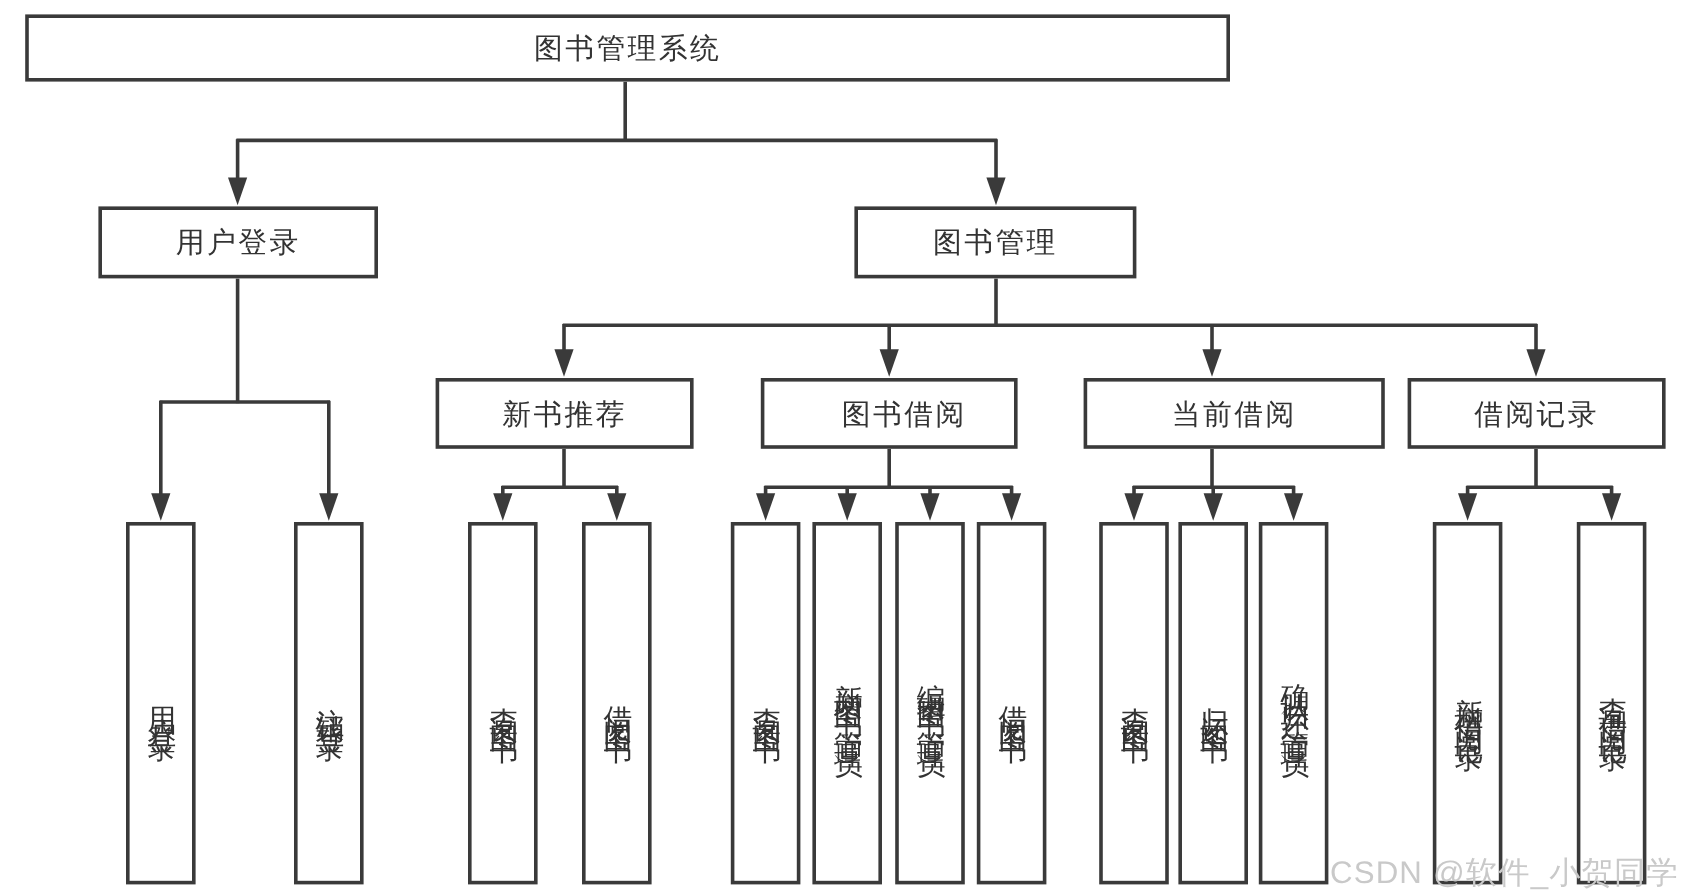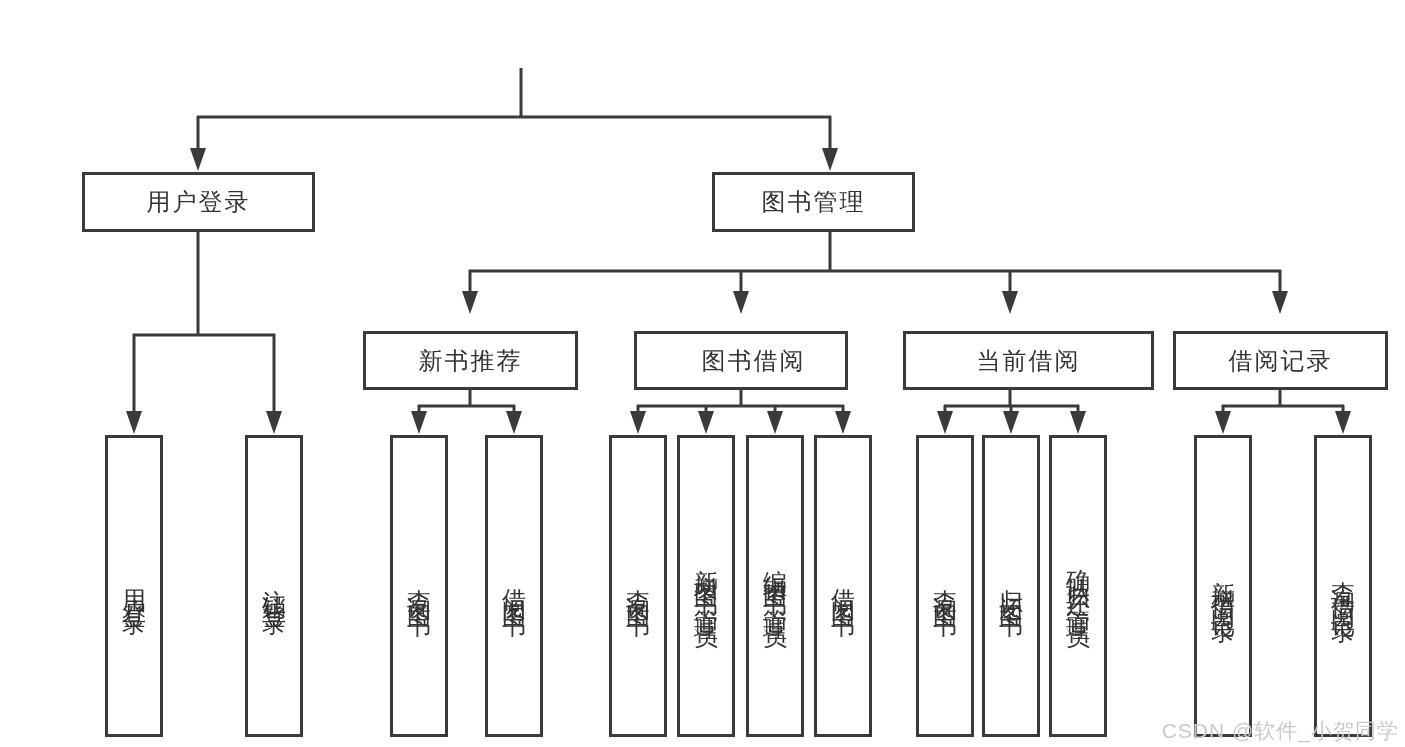--- a/index.html
+++ b/index.html
@@ -15,37 +15,37 @@
     font-size:24px; color:#333333; letter-spacing:2px; white-space:nowrap;
   }
   .node.vertical span {
     writing-mode:vertical-rl; text-orientation:mixed;
     letter-spacing:8px; line-height:1; font-size:24px; white-space:nowrap;
   }
   
   .n-root   { left:21px;  top:12px;  width:1004px; height:56px; }
   
   .n-login  { left:82px;  top:172px; width:233px; height:60px; }
-  .n-mgmt   { left:712px; top:172px; width:203px; height:60px; }
+  .n-mgmt   { left:712px; top:172px; width:235px; height:60px; }
   
-  .lvl2 { top:315px; height:59px;margin-top:16px; }
+  .lvl2 { top:315px; height:59px; }
   .n-recommend { left:363px;  width:215px; }
   .n-borrow    { left:634px;  width:214px;padding-left:25px; }
   .n-current   { left:903px;  width:251px; }
   .n-records   { left:1173px; width:215px; }
   
   .leaf { top:435px; height:302px; width:58px; }
   .x-105 {left:105px;} .x-245 {left:245px;}
   .x-390 {left:390px;} .x-485 {left:485px;}
   .x-609 {left:609px;} .x-677 {left:677px;} .x-746 {left:746px;} .x-814 {left:814px;}
   .x-916 {left:916px;} .x-982 {left:982px;} .x-1049 {left:1049px;}
   .x-1194 {left:1194px;} .x-1314 {left:1314px;}
   .watermark {
     position:absolute; right:6px; bottom:2px;
-    font-size:21px; color:#c9c9c9; letter-spacing:1px;
+    font-size:26px; color:#c9c9c9; letter-spacing:1px;
   }
 </style>
 </head>
 <body>
 
 <div class="canvas">
 
   <svg class="connectors" width="1405" height="747" viewBox="0 0 1405 747">
     <g stroke="#3a3a3a" stroke-width="3" fill="none">
 
@@ -108,20 +108,23 @@
       <polygon points="767,411 783,411 775,434"></polygon>
       <polygon points="835,411 851,411 843,434"></polygon>
       <polygon points="937,411 953,411 945,434"></polygon>
       <polygon points="1003,411 1019,411 1011,434"></polygon>
       <polygon points="1070,411 1086,411 1078,434"></polygon>
       <polygon points="1215,411 1231,411 1223,434"></polygon>
       <polygon points="1335,411 1351,411 1343,434"></polygon>
     </g>
   </svg>
 
+  <div class="node n-root">
+    <span>图书管理系统</span>
+  </div>
 
   <div class="node n-login">
     <span>用户登录</span>
   </div>
   <div class="node n-mgmt">
     <span>图书管理</span>
   </div>
 
   <div class="node lvl2 n-recommend">
     <span>新书推荐</span>

